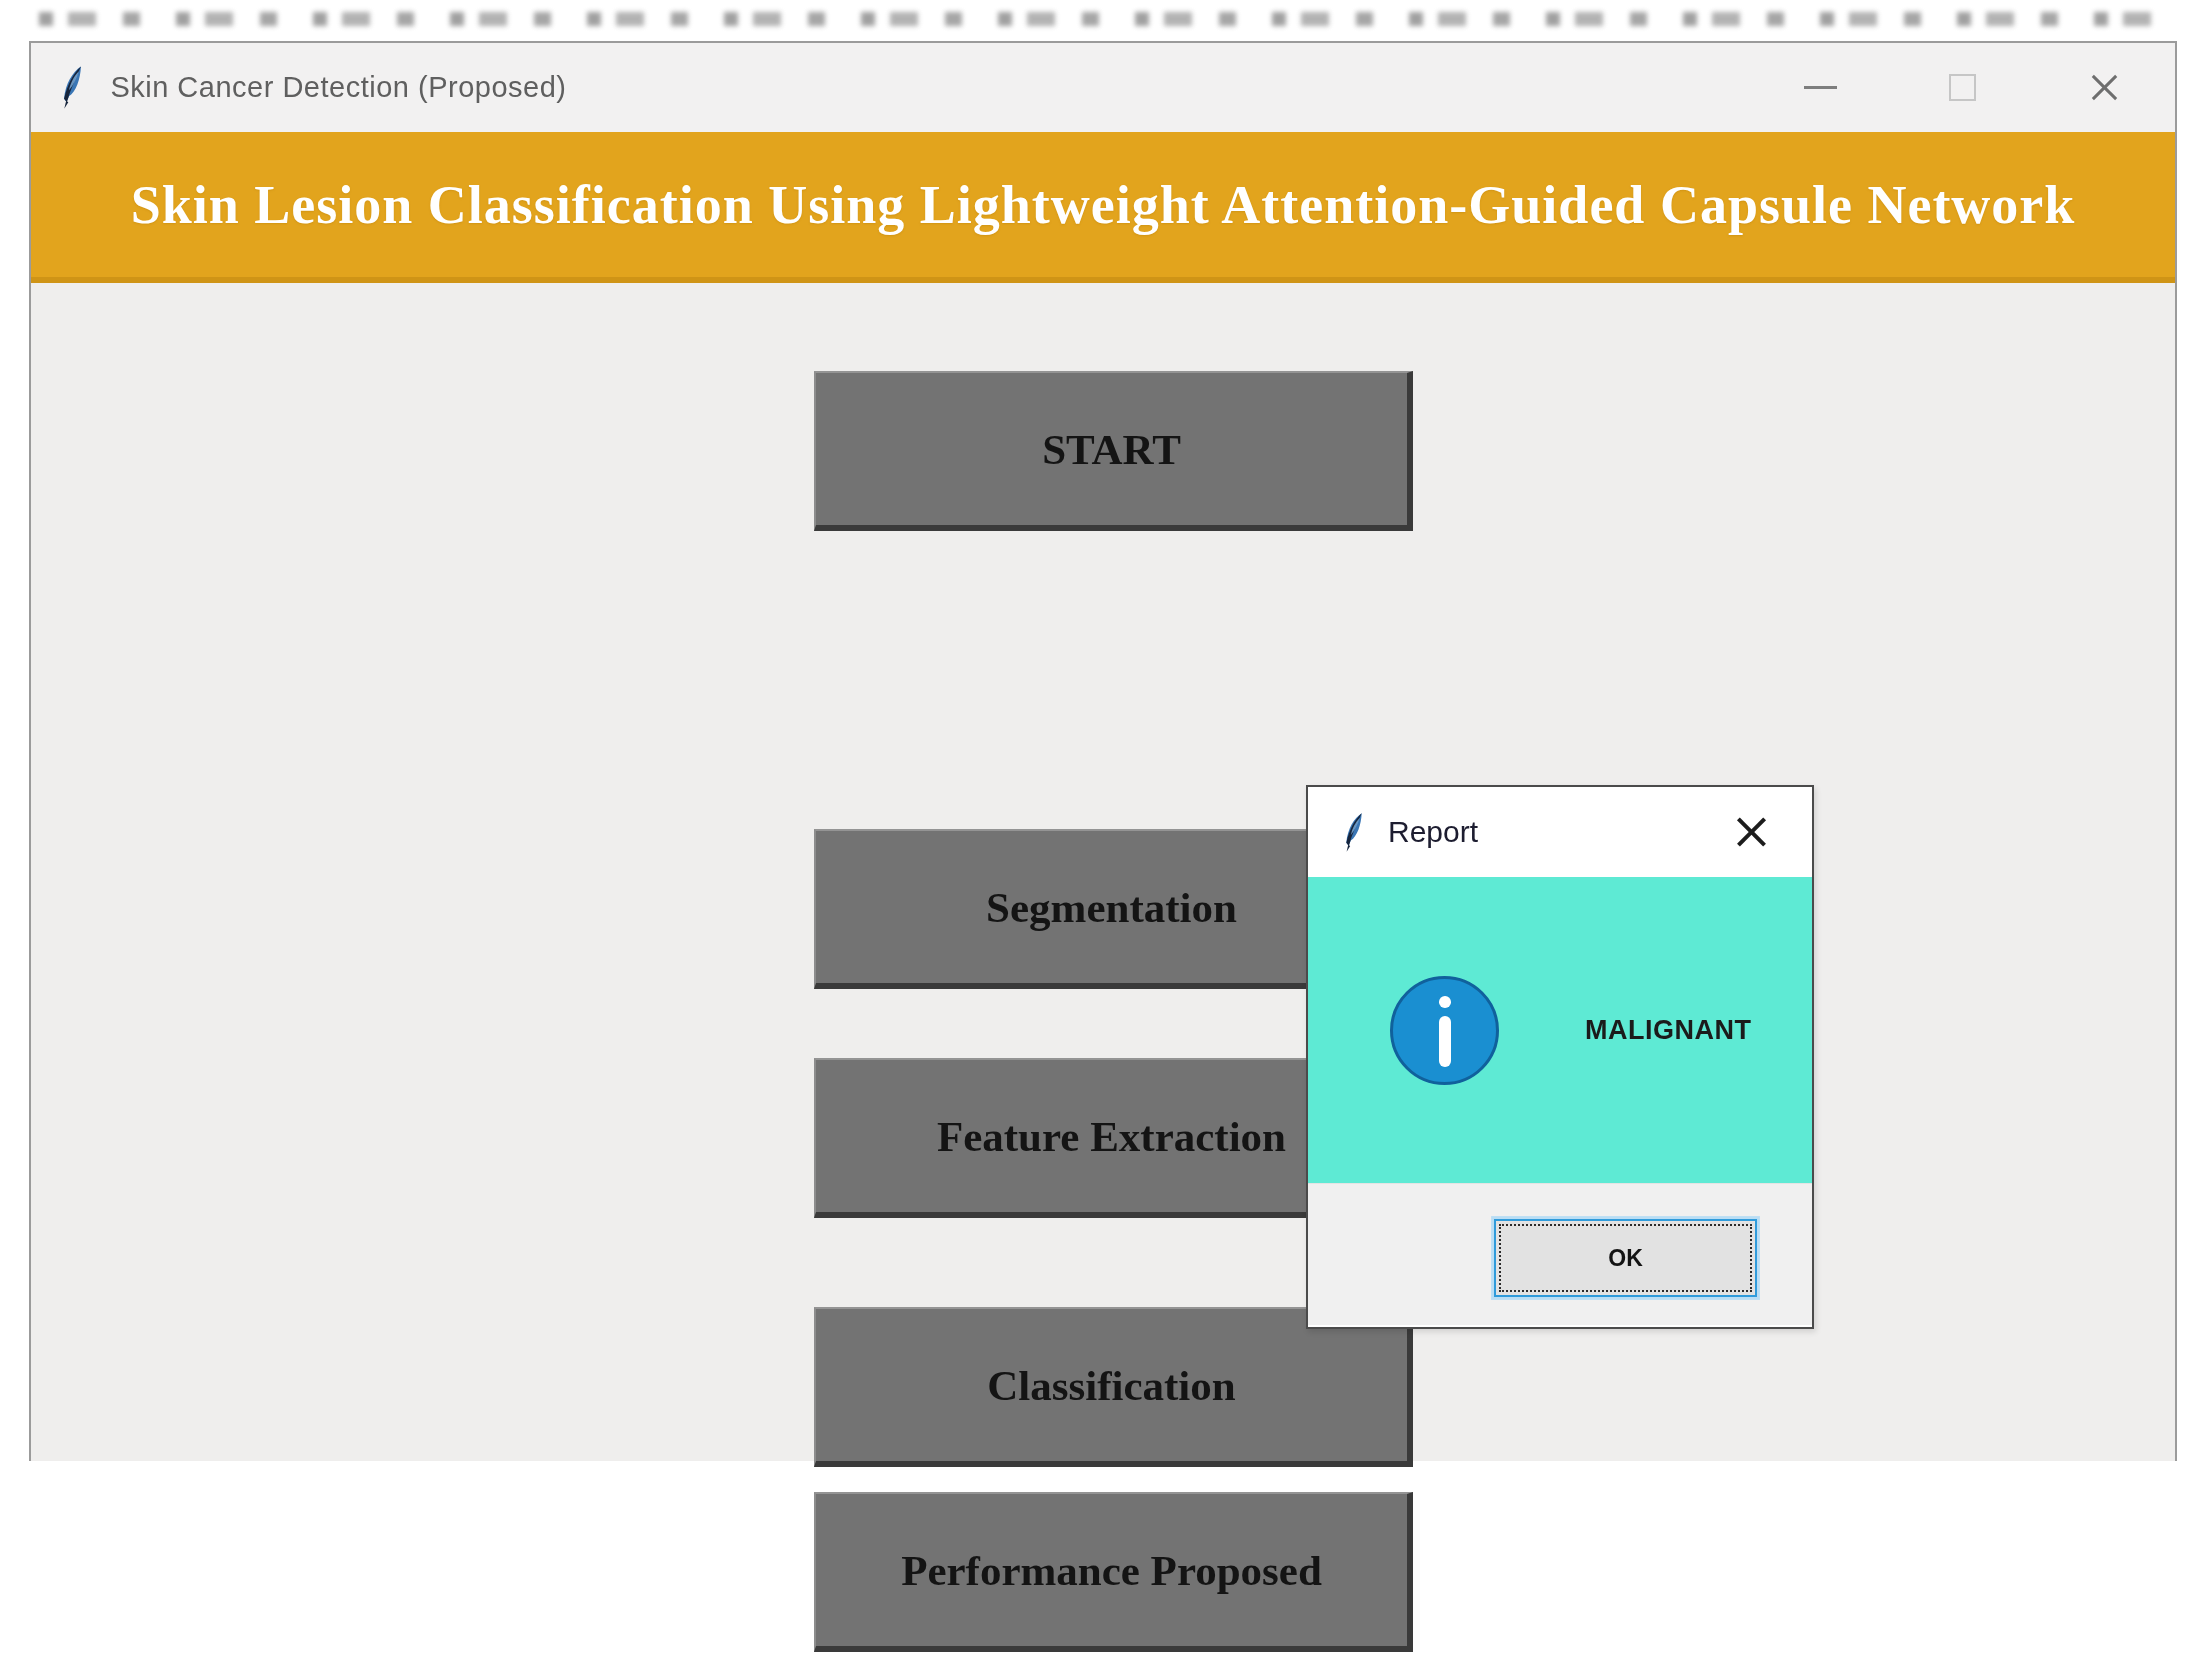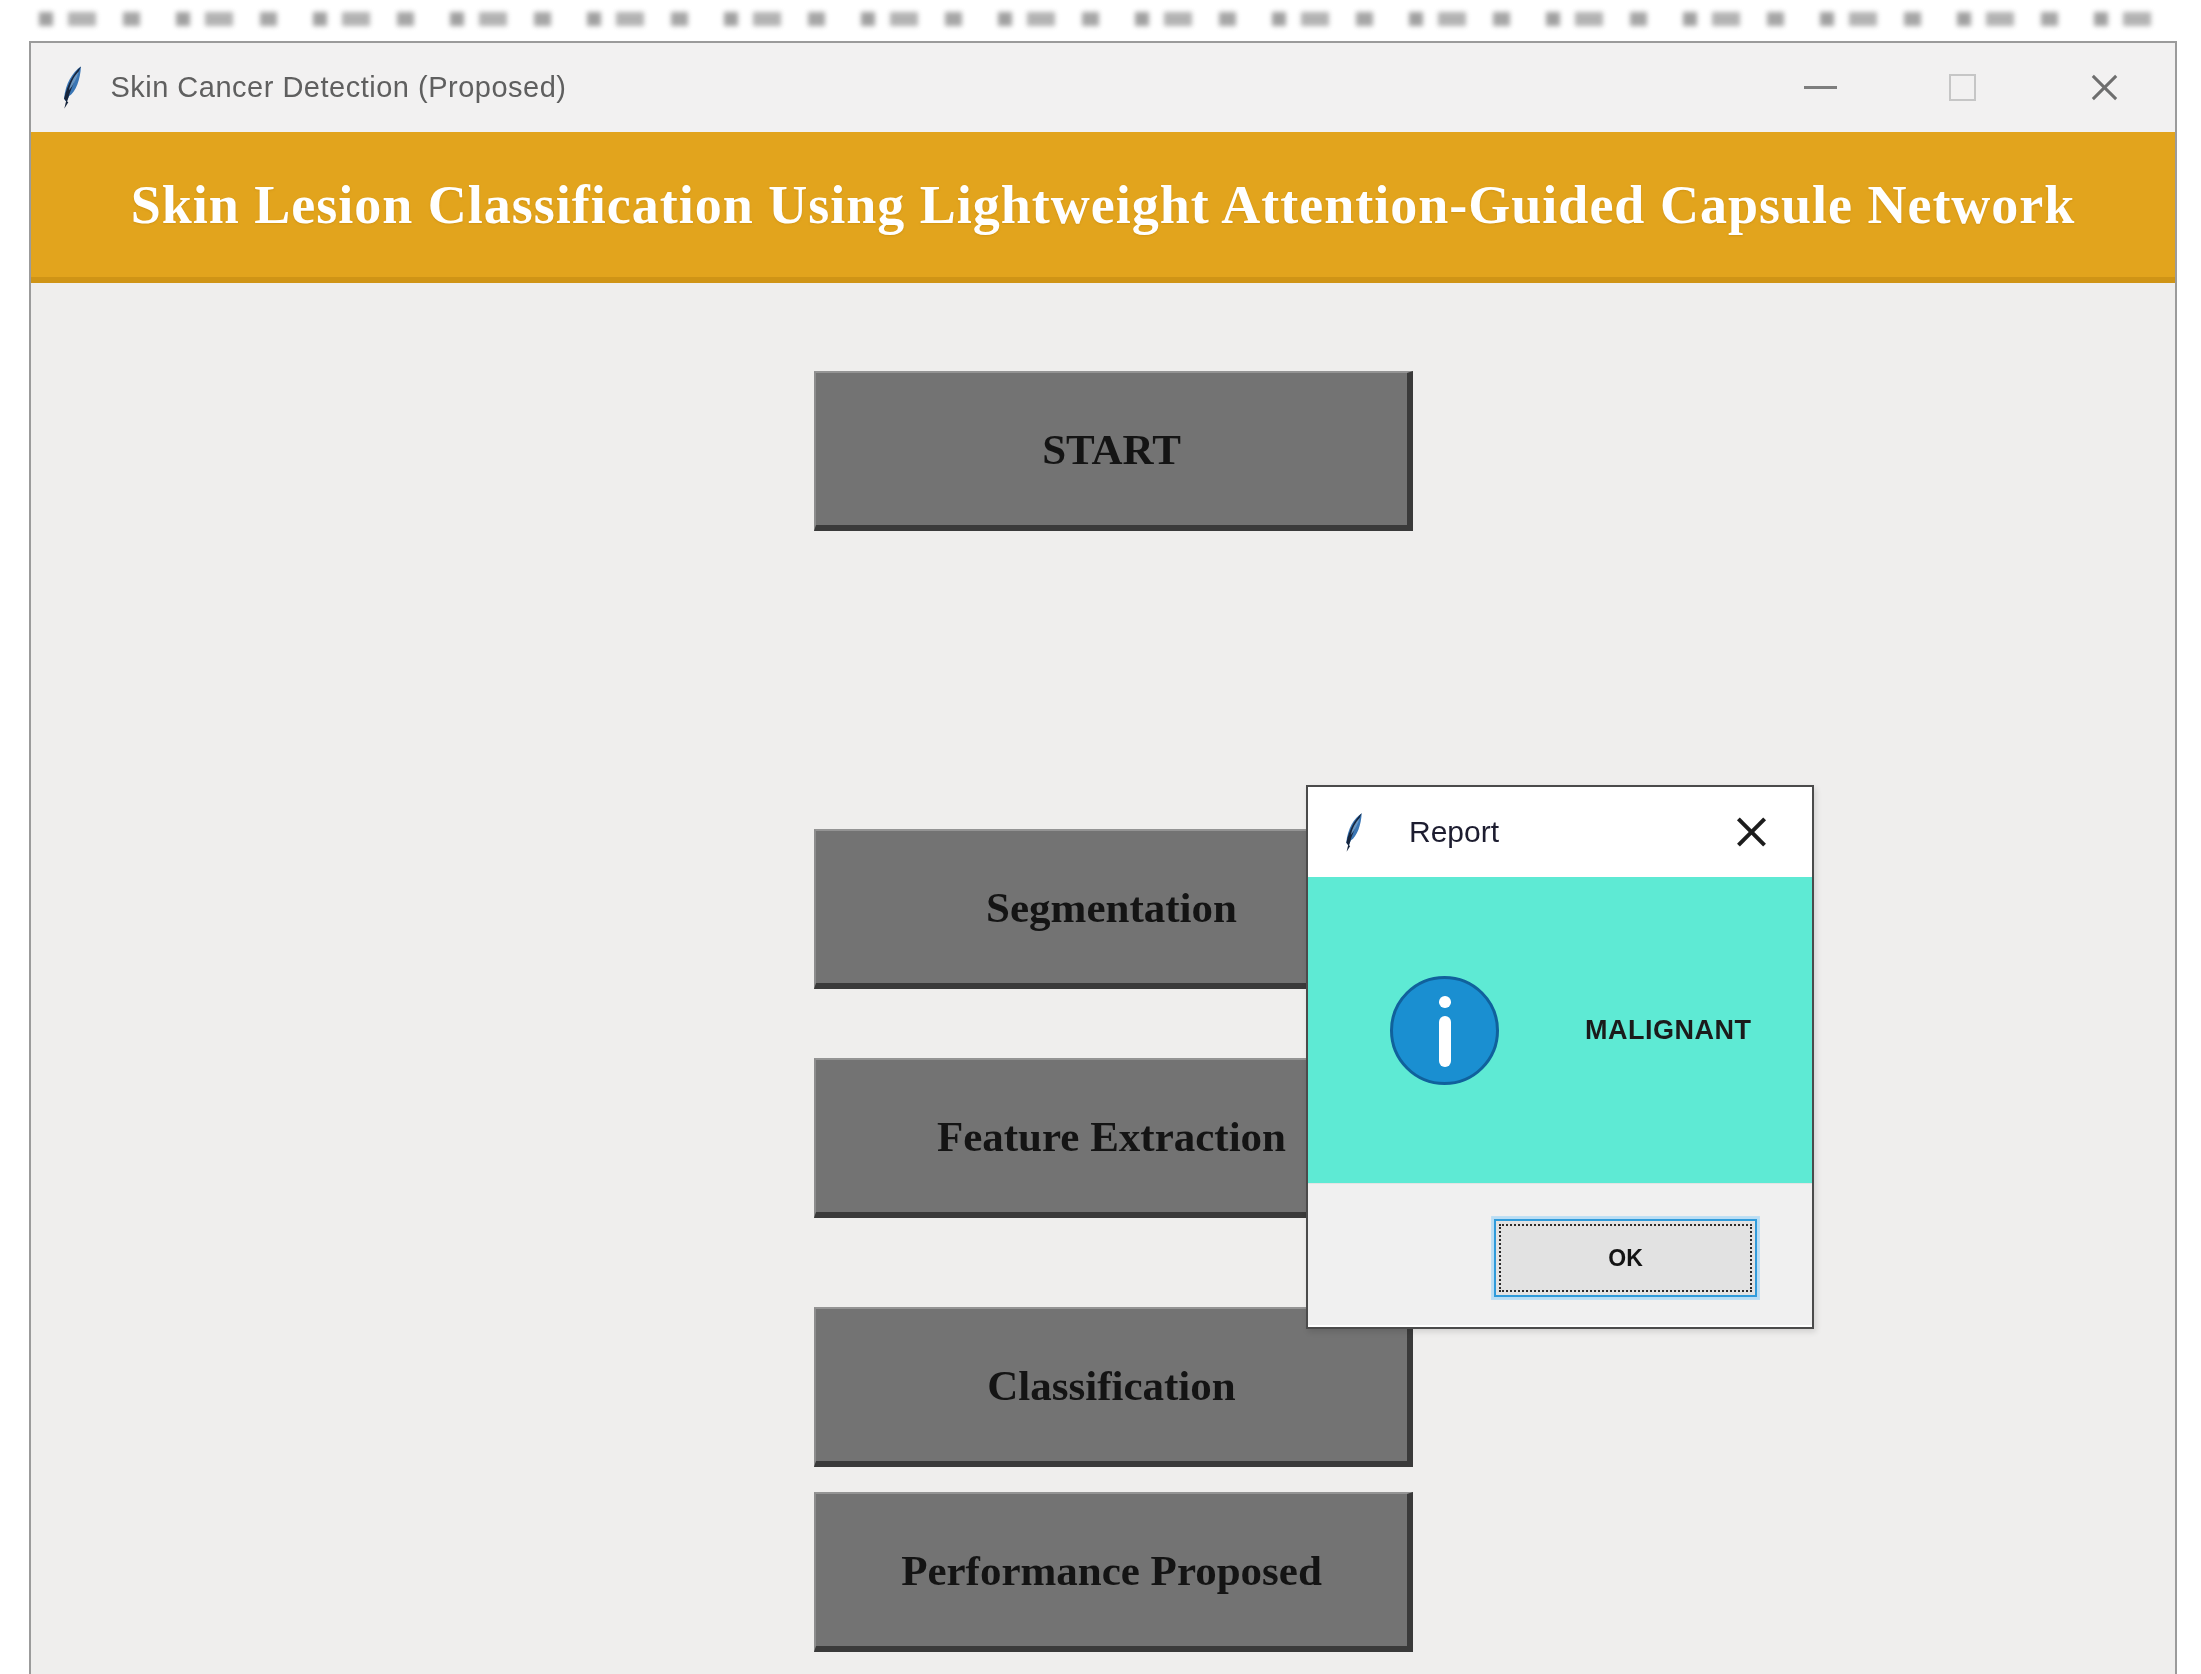--- a/index.html
+++ b/index.html
@@ -16,21 +16,21 @@
     position:absolute; top:11.7px; left:39px; width:2116px; height:14.6px;
     background:repeating-linear-gradient(90deg,
       #6e6e6e 0 13.7px, transparent 13.7px 29px,
       #8a8a8a 29px 57px, transparent 57px 84px,
       #777777 84px 101px, transparent 101px 137px);
     filter:blur(2.9px); opacity:.65;
   }
 
   
   .window {
-    position:absolute; left:29px; top:41px; width:2148px; height:1634px;
+    position:absolute; left:29px; top:41px; width:2148px; height:1420px;
     background:#efeeed;
     border:2px solid #9b9b9b; border-bottom:none;
   }
 
   .titlebar {
     height:89px; background:#f2f1f1;
     display:flex; align-items:center; padding-left:27px;
   }
   .app-icon { width:29px; height:45px; margin-right:23.4px; flex:0 0 auto; }
   .window-title { font-size:29px; color:#5f5f5f; letter-spacing:0.5px; }
@@ -77,21 +77,21 @@
   .dialog {
     position:absolute; left:1275px; top:742px; width:508px; height:544px;
     background:#ffffff; border:2.9px solid #4b4b4b; z-index:10;
     box-shadow:2px 2.9px 5.9px rgba(0,0,0,.12);
   }
   .dialog-titlebar {
     height:90px; background:#ffffff;
     display:flex; align-items:center; padding:0 31px 0 33px;
   }
   .dialog-app-icon { width:26px; height:41px; flex:0 0 auto; }
-  .dialog-title { margin-left:42px; font-size:30px; color:#1d1d30; font-weight:400; }
+  .dialog-title { margin-left:21px; font-size:30px; color:#1d1d30; font-weight:400; }
   .dialog-close { margin-left:auto; width:59px; height:59px; display:flex; align-items:center; justify-content:center; cursor:pointer; }
   .glyph-close-dark { position:relative; width:37px; height:37px; }
   .glyph-close-dark i { position:absolute; left:0; top:16.6px; width:37px; height:3.9px; background:#1c1c1c; }
   .glyph-close-dark i:first-child { transform:rotate(45deg); }
   .glyph-close-dark i:last-child  { transform:rotate(-45deg); }
 
   .dialog-body {
     height:306px; display:flex; align-items:center;
     padding-left:82px; background:#5eead4;
   }

